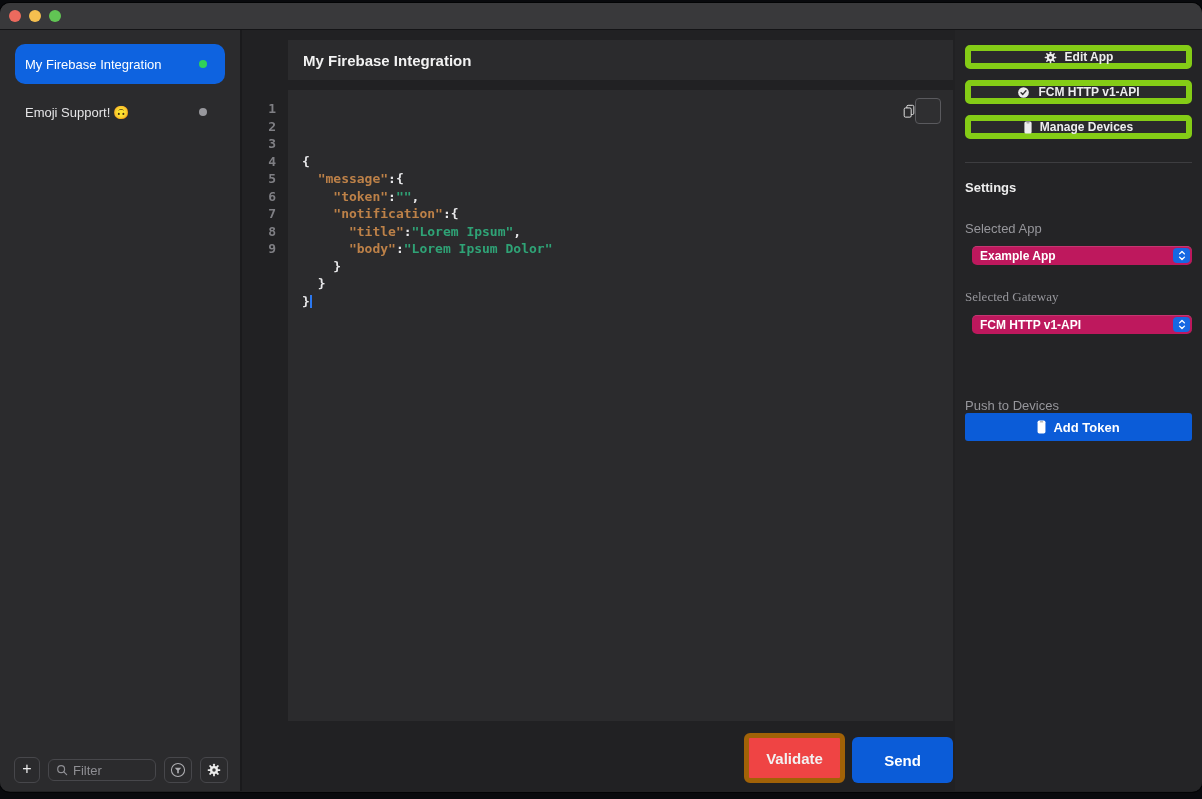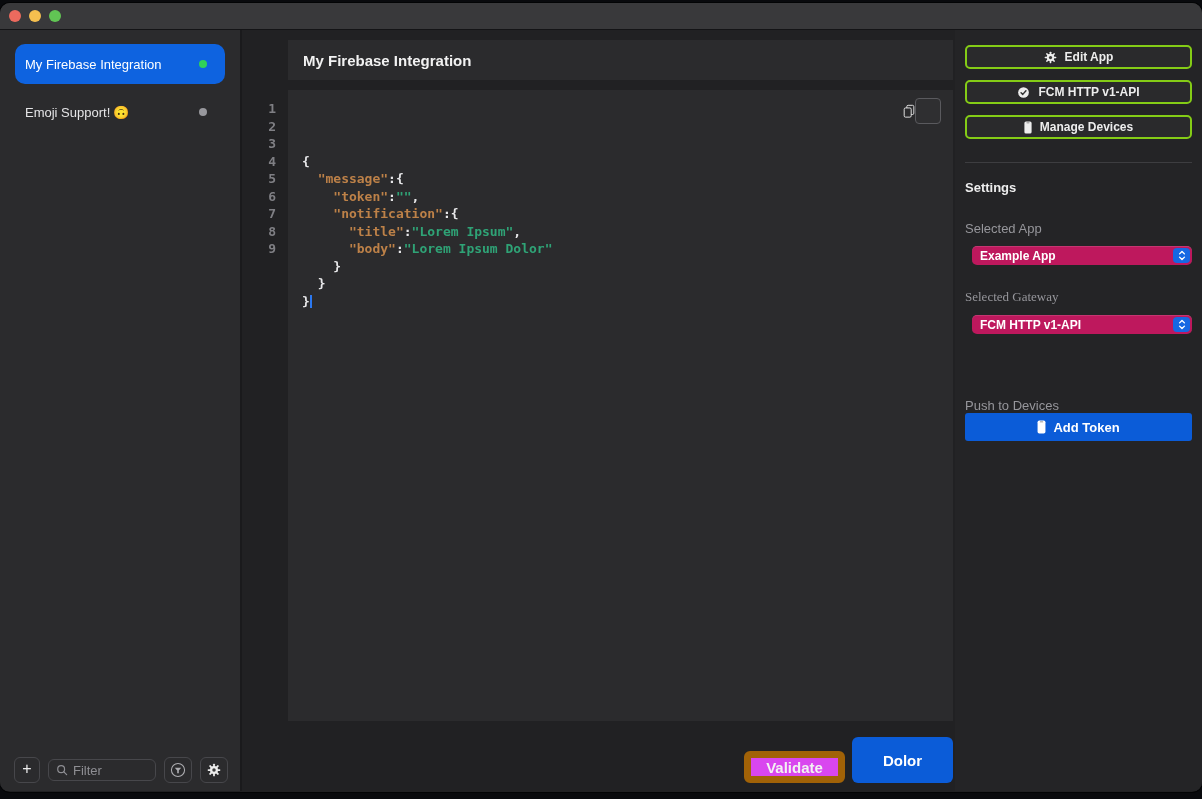--- a/index.html
+++ b/index.html
@@ -76,34 +76,34 @@
   .tok-key { color:#bd8148; }
   .tok-string { color:#2fa376; }
   .tok-punctuation { color:#e8e8ea; }
   .cursor { display:inline-block; width:2px; height:13px; background:#2b78f0; vertical-align:-2px; }
   #copy-btn {
     position:absolute; top:8px; right:12px; width:26px; height:26px;
     border:1px solid #5a5a5e; border-radius:4px; background:#2f2f31;
     display:flex; align-items:center; justify-content:center;
   }
   #validate-btn {
-    position:absolute; bottom:8px; right:110px; width:101px; height:32px;
-    background:#d946ef; border:7px solid #a16207; border-radius:6px;
+    position:absolute; bottom:8px; right:110px; width:101px; height:50px;
+    background:#ef4444; border:5px solid #a16207; border-radius:6px;
     color:#f2f2f2; font-family:"Liberation Sans",sans-serif; font-size:15px; font-weight:600;
   }
   #send-btn {
     position:absolute; bottom:8px; right:2px; width:101px; height:46px;
     background:#0b5cd8; border:none; border-radius:6px;
     color:#ffffff; font-family:"Liberation Sans",sans-serif; font-size:15px; font-weight:600;
   }
 
   
   .panel-btn {
     width:100%; height:24px; margin-top:11px;
-    background:#2a2a2c; border:2px solid #84cc16; border-radius:5px;
+    background:#2a2a2c; border:6px solid #84cc16; border-radius:5px;
     display:flex; align-items:center; justify-content:center; gap:8px;
     color:#ededed; font-family:"Liberation Sans",sans-serif; font-size:12px; font-weight:600;
   }
   #panel-buttons .panel-btn:first-child { margin-top:15px; }
   #panel-divider { margin-top:23px; border:none; border-top:1px solid #3d3d40; }
   #settings-heading { margin-top:17px; font-size:13px; font-weight:700; color:#ededed; }
   .field-label { font-size:13px; color:#96969b; }
   #selected-app-label { margin-top:26px; }
   #selected-gateway-label { margin-top:24px;font-family:Liberation Serif, serif; }
   #push-devices-label { margin-top:64px; }
@@ -210,21 +210,21 @@
               <svg viewBox="0 0 16 16" width="14" height="14">
                 <rect x="5.5" y="1.5" width="8" height="10.5" rx="1.5" fill="none" stroke="#e6e6e6" stroke-width="1.1"></rect>
                 <rect x="2.5" y="4.5" width="8" height="10.5" rx="1.5" fill="#2b2b2d" stroke="#e6e6e6" stroke-width="1.1"></rect>
               </svg>
             </span>
           </button>
         <div class="code-line"><span class="tok-punctuation">{</span></div><div class="code-line"><span class="tok-punctuation">  </span><span class="tok-key">"message"</span><span class="tok-punctuation">:{</span></div><div class="code-line"><span class="tok-punctuation">    </span><span class="tok-key">"token"</span><span class="tok-punctuation">:</span><span class="tok-string">""</span><span class="tok-punctuation">,</span></div><div class="code-line"><span class="tok-punctuation">    </span><span class="tok-key">"notification"</span><span class="tok-punctuation">:{</span></div><div class="code-line"><span class="tok-punctuation">      </span><span class="tok-key">"title"</span><span class="tok-punctuation">:</span><span class="tok-string">"Lorem Ipsum"</span><span class="tok-punctuation">,</span></div><div class="code-line"><span class="tok-punctuation">      </span><span class="tok-key">"body"</span><span class="tok-punctuation">:</span><span class="tok-string">"Lorem Ipsum Dolor"</span></div><div class="code-line"><span class="tok-punctuation">    }</span></div><div class="code-line"><span class="tok-punctuation">  }</span></div><div class="code-line"><span class="tok-punctuation">}</span><span class="cursor"></span></div></div>
       </div>
 
       <button id="validate-btn">Validate</button>
-      <button id="send-btn">Dolor</button>
+      <button id="send-btn">Send</button>
     </div>
 
     <div id="panel">
       <div id="panel-buttons">
           <button class="panel-btn">
             <span>
               <svg viewBox="0 0 16 16" width="13" height="13">
                 <g fill="#ededed">
                   <rect x="7" y="0.8" width="2" height="14.4" rx="0.6"></rect>
                   <rect x="7" y="0.8" width="2" height="14.4" rx="0.6" transform="rotate(45 8 8)"></rect>

